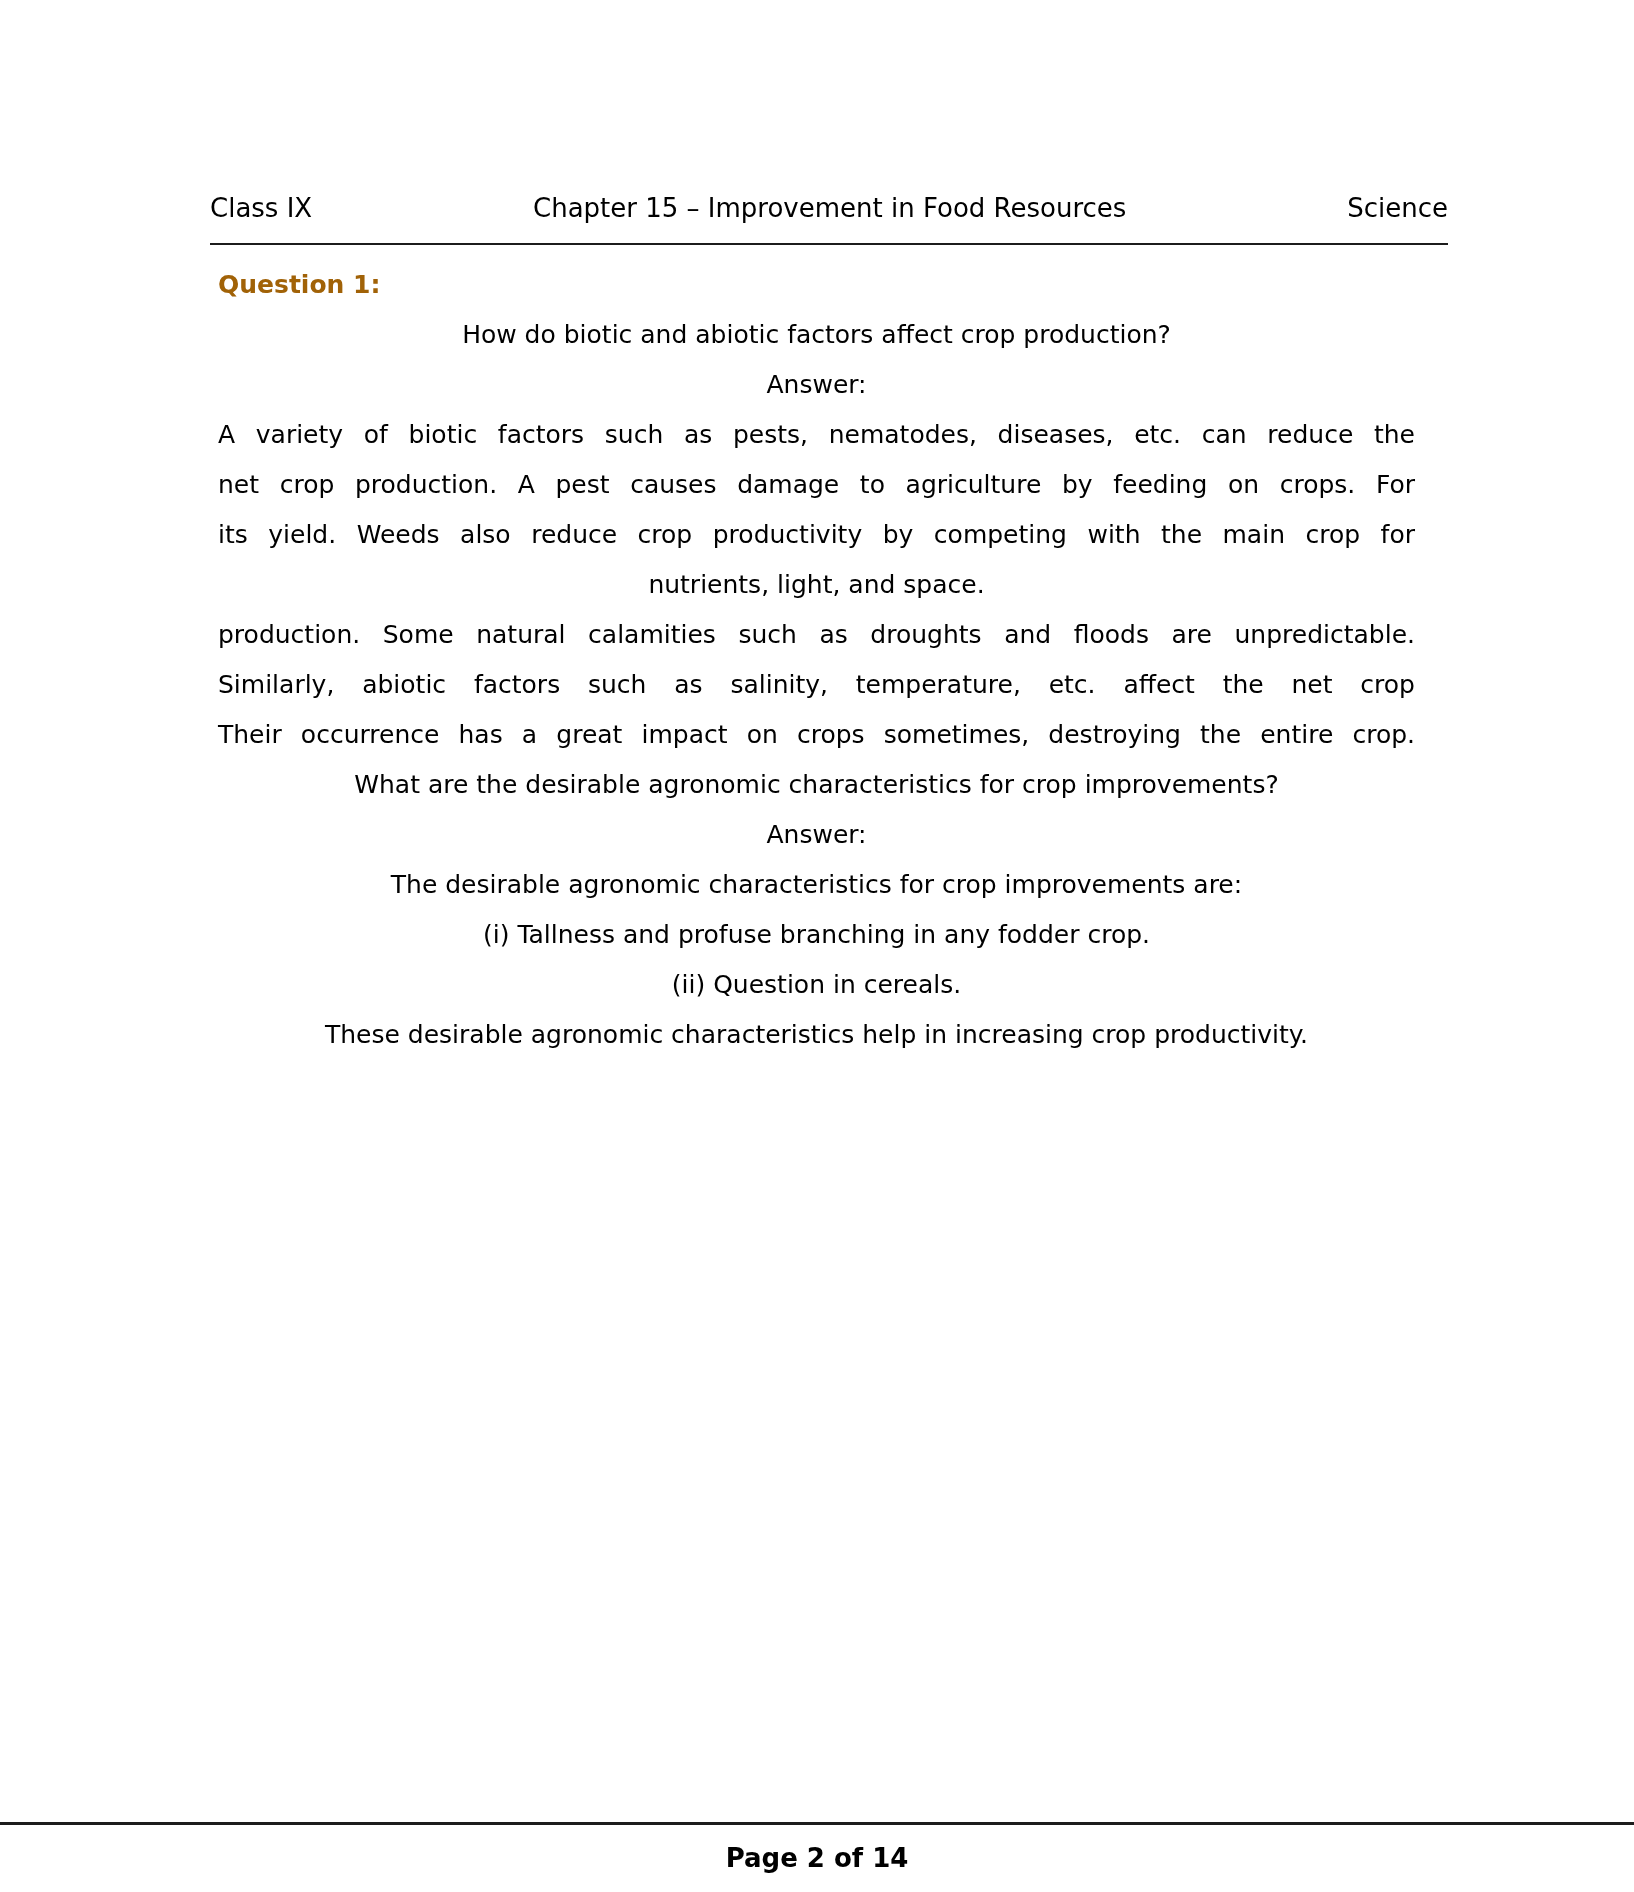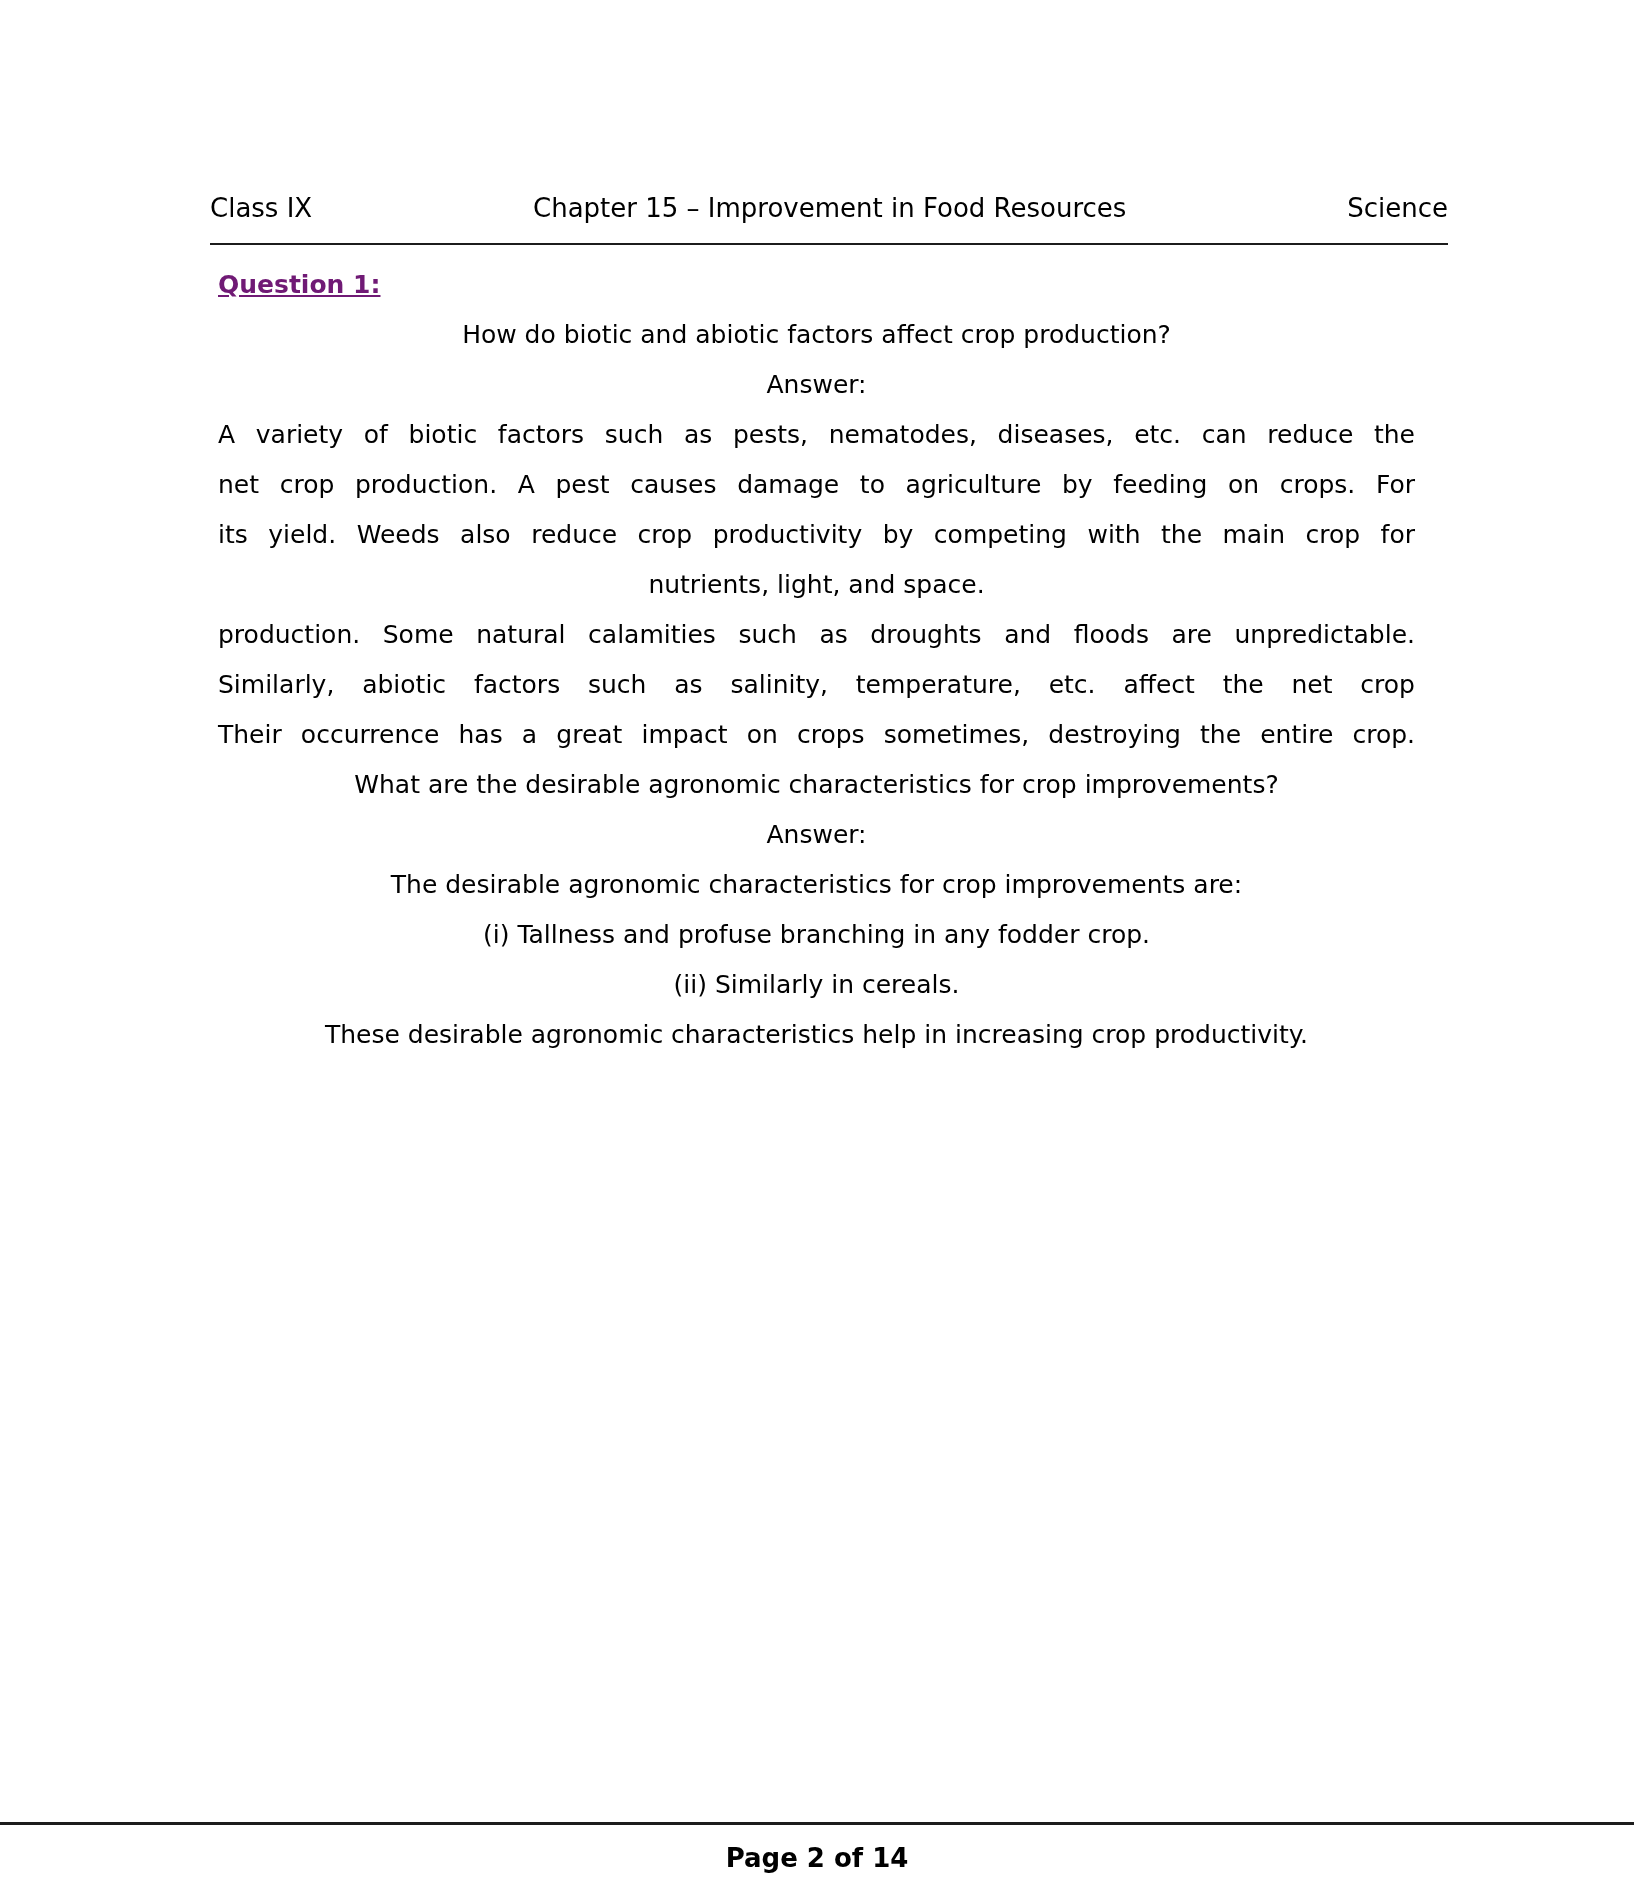--- a/index.html
+++ b/index.html
@@ -38,22 +38,21 @@
     position: absolute;
     top: 260px;
     left: 218px;
     width: 1197px;
     font-size: 25px;
     line-height: 50px;
     color: #000000;
   }
   .q-heading {
     font-weight: bold;
-    color: #701a75;
-    text-decoration: underline;
+    color: #a16207;
   }
   .line {
     text-align: center;
     white-space: nowrap;
   }
   .jline {
     text-align: justify;
     text-align-last: justify;
   }
 
@@ -100,20 +99,20 @@
 
     <div class="jline">production. Some natural calamities such as droughts and floods are unpredictable.</div>
     <div class="jline">Similarly, abiotic factors such as salinity, temperature, etc. affect the net crop</div>
     <div class="jline">Their occurrence has a great impact on crops sometimes, destroying the entire crop.</div>
 
     <div class="line">What are the desirable agronomic characteristics for crop improvements?</div>
     <div class="line">Answer:</div>
 
     <div class="line">The desirable agronomic characteristics for crop improvements are:</div>
     <div class="line">(i) Tallness and profuse branching in any fodder crop.</div>
-    <div class="line">(ii) Similarly in cereals.</div>
+    <div class="line">(ii) Question in cereals.</div>
     <div class="line">These desirable agronomic characteristics help in increasing crop productivity.</div>
   </main>
 
   <div class="footer-rule"></div>
   <div class="doc-footer">Page 2 of 14</div>
 
 </div>
 
 </body></html>

